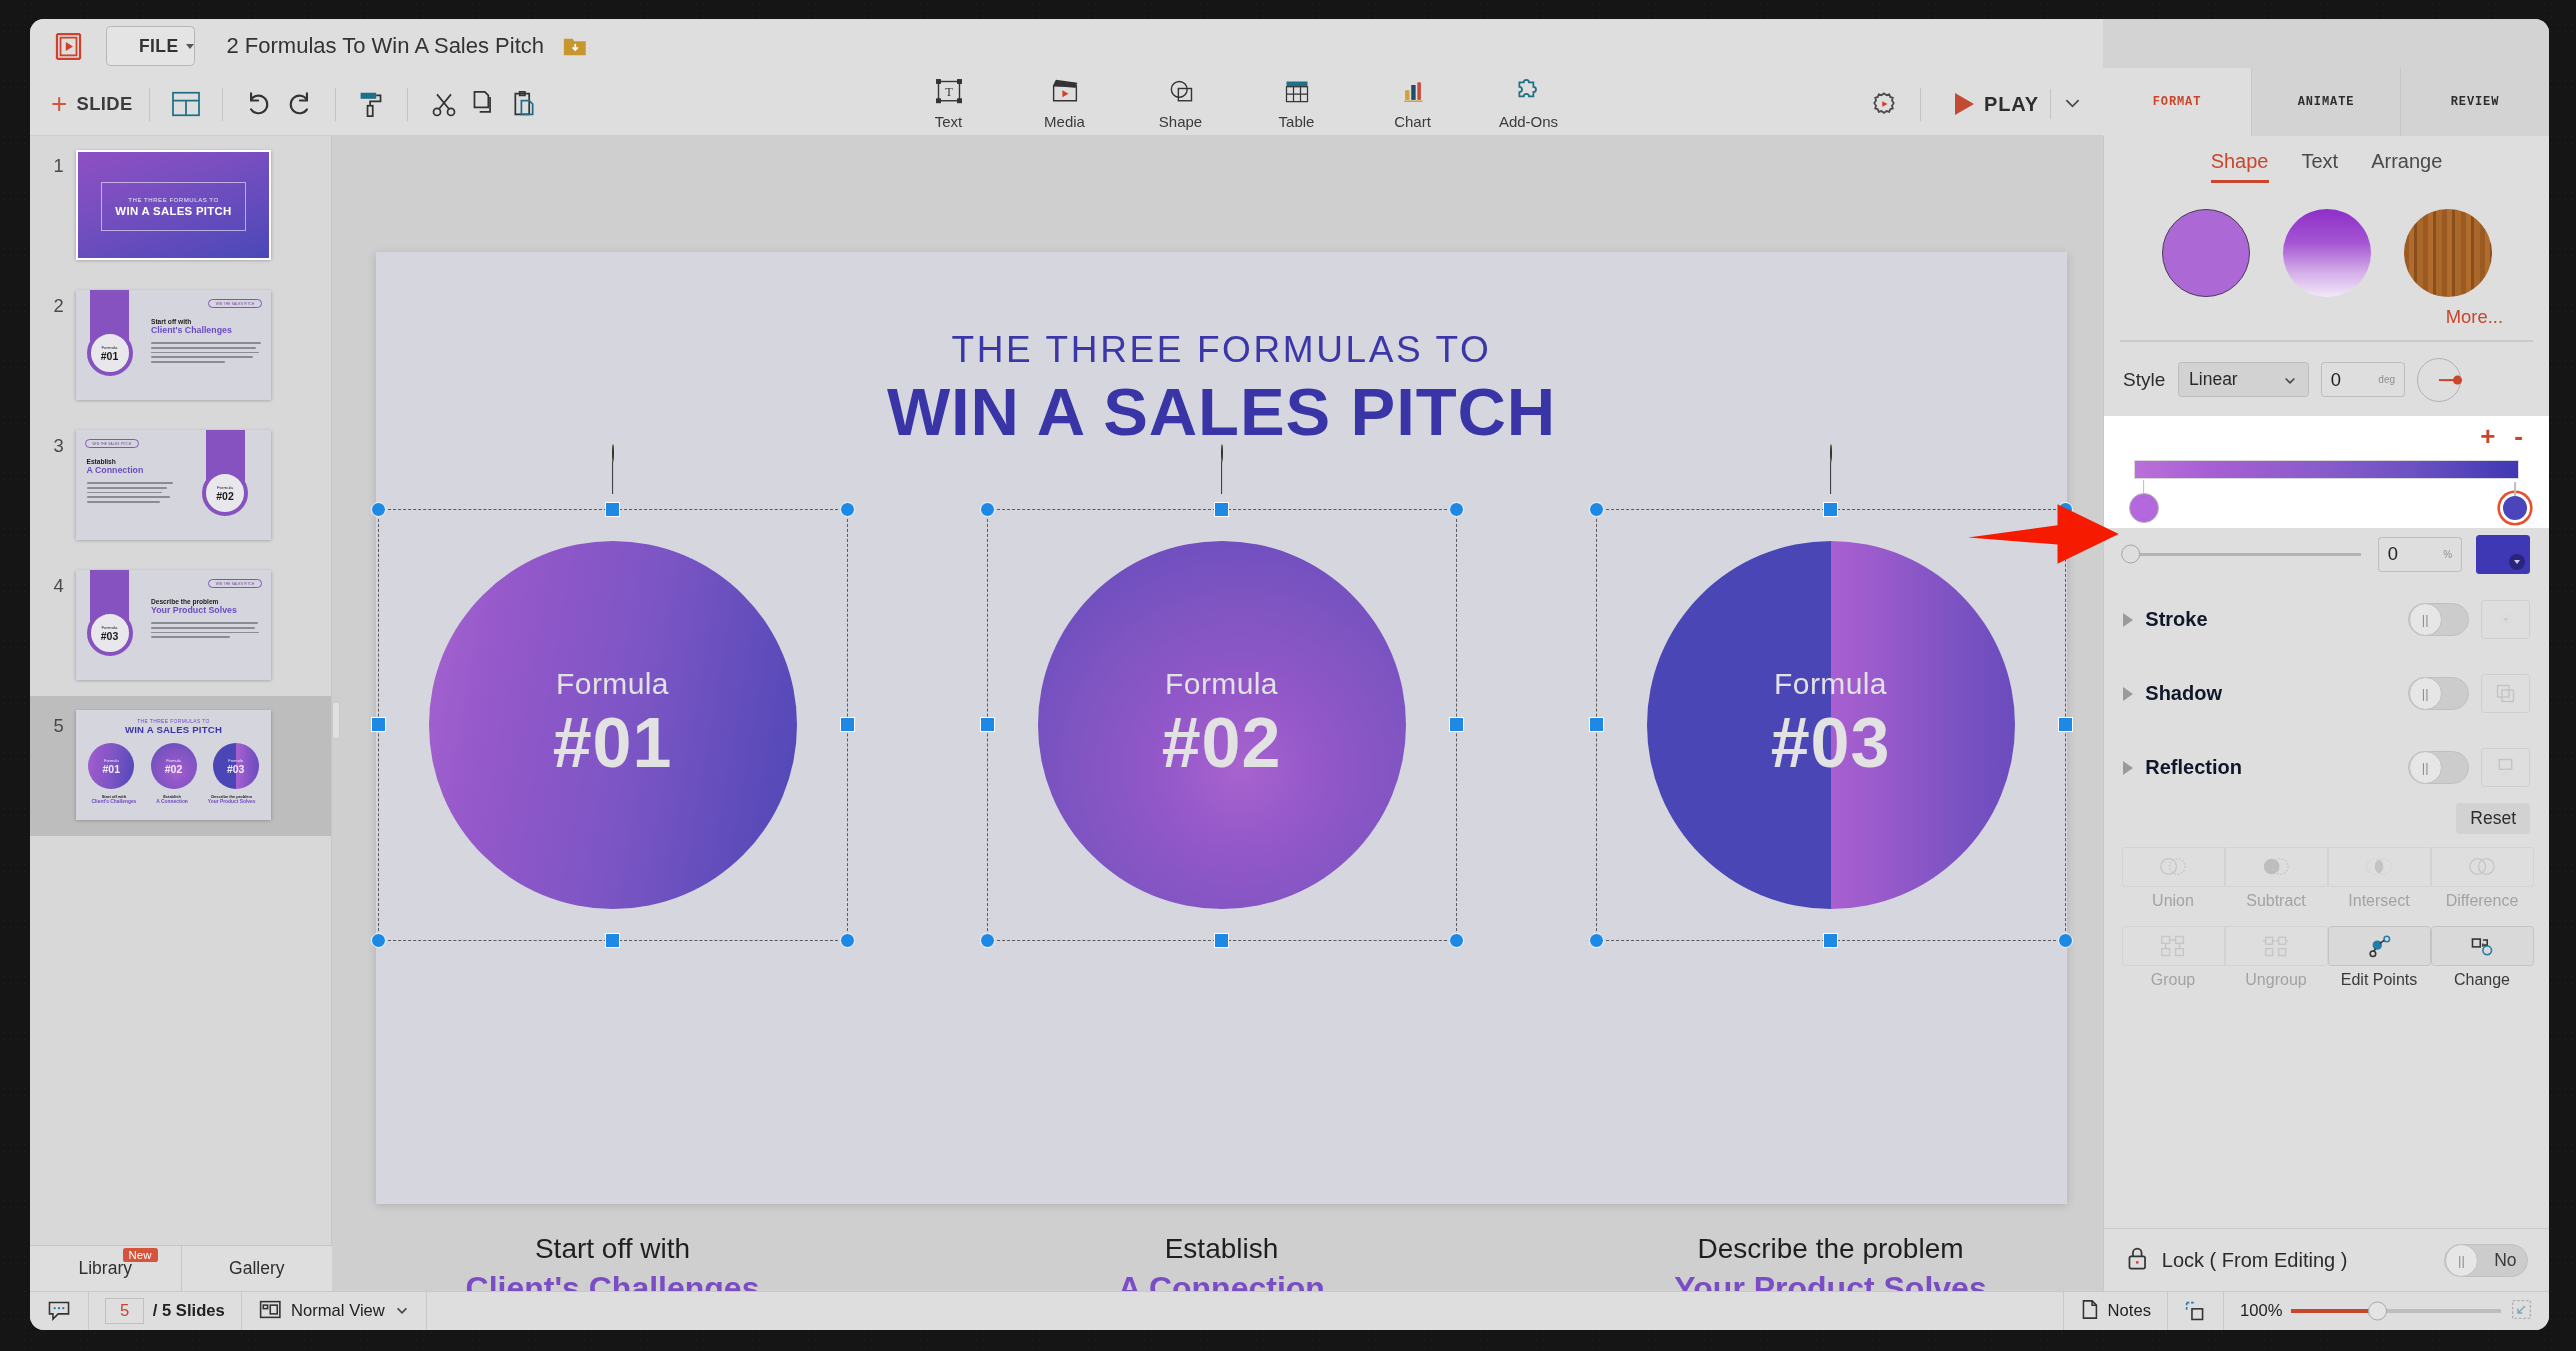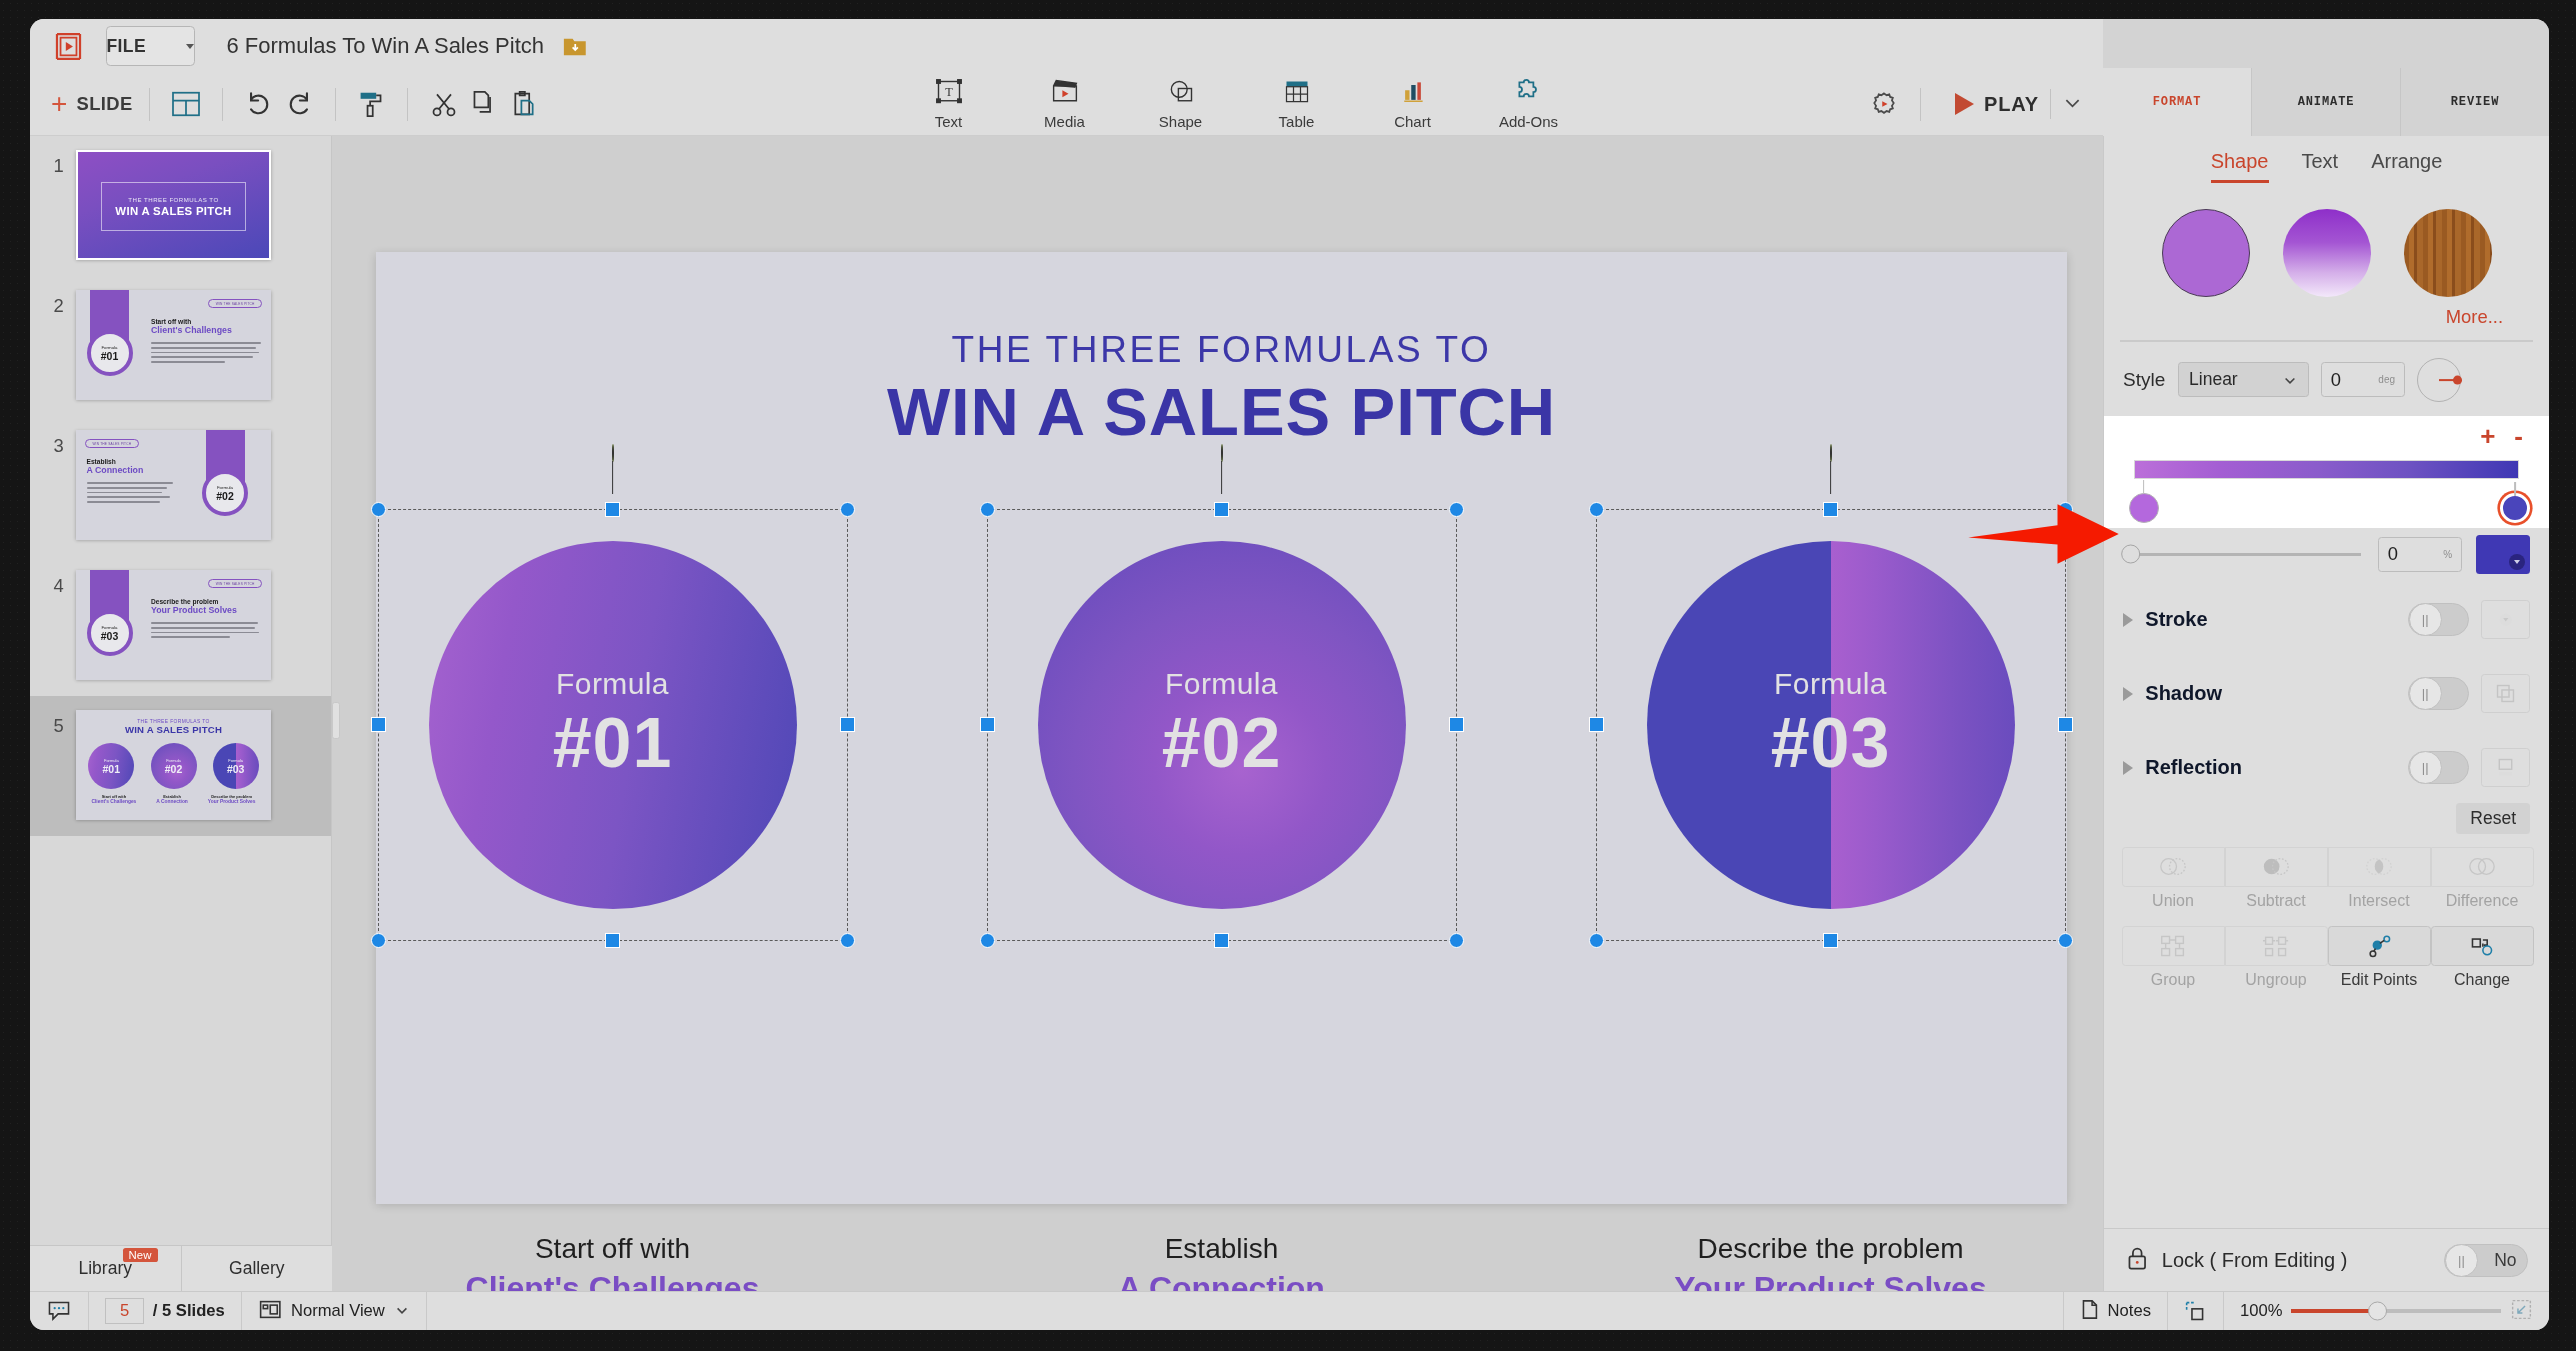--- a/index.html
+++ b/index.html
@@ -26,21 +26,21 @@
   
   .titlebar {
     position: absolute; left: 0; top: 0; width: 2073px; height: 54px;
     background: #dedede; display: flex; align-items: center; padding-left: 19px;
   }
   .logo-icon { width: 39px; height: 39px; position: relative; }
   .logo-icon svg { display:block; }
   .file-btn {
     margin-left: 17.5px; width: 89px; height: 40px;
     border: 0.9px solid #b6b6b6; border-radius: 4.4px; background: #e4e4e4;
-    display: flex; align-items: center; justify-content: space-between; gap: 7px;
+    display: flex; align-items: center; justify-content: flex-end; gap: 7px;
     font-size: 17.5px; font-weight: bold; color: #333; letter-spacing: 0.4px;
   }
   .chev { width: 0; height: 0; border-left: 4.4px solid transparent; border-right: 4.4px solid transparent; border-top: 5.3px solid #555; }
   .doc-title { margin-left: 32px; font-size: 22px; color: #333; }
   .save-badge { margin-left: 19px; width: 24.5px; height: 23px; }
 
   .topright {
     position: absolute; right: 0; top: 0; width: 438px; height: 54px;
     display: flex; align-items: center; justify-content: flex-end; gap: 14px; padding-right: 23px;
   }
@@ -279,21 +279,21 @@
       <svg width="39" height="39" viewBox="0 0 44 44">
         <path d="M9 8 h26 M9 8 v28 M35 8 v28 M9 36 h26" stroke="#d0402a" stroke-width="2.5" fill="none"></path>
         <rect x="13" y="12" width="18" height="20" stroke="#d0402a" stroke-width="2" fill="none"></rect>
         <path d="M19 17 l8 5 -8 5 z" fill="#d0402a"></path>
       </svg>
     </div>
     <div class="file-btn">
       <span>FILE</span>
       <span class="chev"></span>
     </div>
-    <div class="doc-title">6 Formulas To Win A Sales Pitch</div>
+    <div class="doc-title">2 Formulas To Win A Sales Pitch</div>
     <div class="save-badge">
       <svg width="24.5" height="23" viewBox="0 0 28 26">
         <path d="M1 4 h10 l2 3 h13 v16 H1 z" fill="#c8962e"></path>
         <path d="M14 10 v7 M11 14 l3 3 3 -3" stroke="#fff" stroke-width="2" fill="none"></path>
       </svg>
     </div>
   </div>
 
   <div class="topright">
     <div class="saved-text">Saved at 8:04 PM</div>

